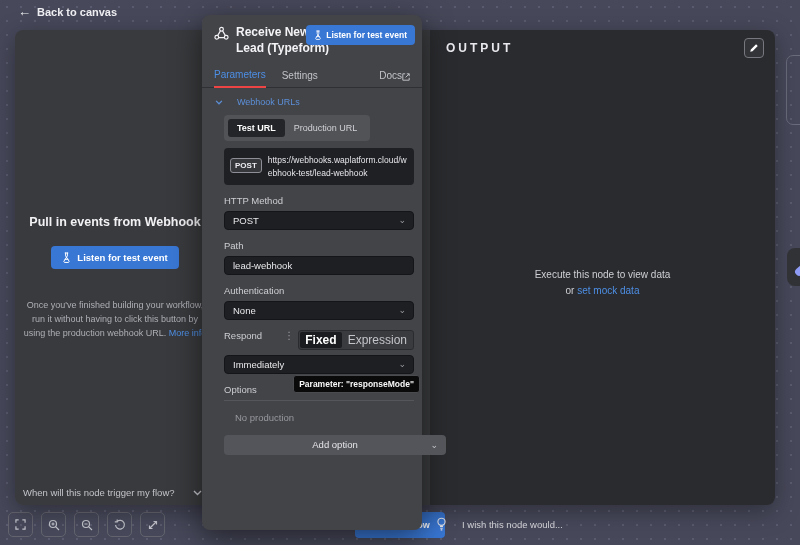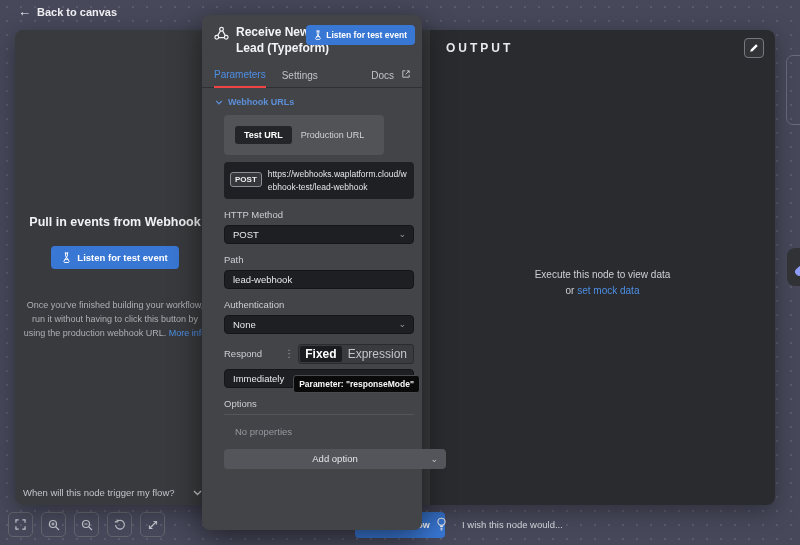--- a/index.html
+++ b/index.html
@@ -40,40 +40,40 @@
   .modal { position:absolute; left:202px; top:15px; width:220px; height:515px; background:#434448;
     border-radius:8px; z-index:5; box-shadow:0 8px 30px rgba(0,0,0,.5); }
   .m-head { position:relative; padding:10px 10px 0 12px; }
   .m-title-row { display:flex; gap:7px; }
   .m-title { color:#f4f4f7; font-size:12px; font-weight:bold; line-height:1.3; width:95px; }
   .m-listen { position:absolute; right:7px; top:10px; padding:5px 8px; font-size:8.5px; gap:4px; }
   .m-tabs { display:flex; align-items:flex-end; gap:16px; padding:0 12px; margin-top:8px;
     border-bottom:1px solid #2f3033; height:24px; }
   .m-tab { font-size:10px; color:#c2c3c9; padding-bottom:6px; cursor:pointer; }
   .m-tab.active { color:#4d8fe6; border-bottom:2px solid #ef4444; margin-bottom:-1px; }
-  .m-tab-docs { margin-left:auto; display:flex; align-items:flex-start; gap:8px; }
+  .m-tab-docs { margin-left:auto; display:flex; align-items:flex-end; gap:0; }
   .m-body { position:relative; padding:9px 11px 0 13px; }
-  .sect-head { display:flex; align-items:center; gap:5px; color:#5c8fd8; font-size:9px;
-    font-weight:bold; cursor:pointer; }
-  .toggle-group { display:inline-flex; background:#525357; border-radius:4px; padding:11px;
+  .sect-head { display:flex; align-items:center; gap:14px; color:#5c8fd8; font-size:9px;
+    font-weight:normal; cursor:pointer; }
+  .toggle-group { display:inline-flex; background:#525357; border-radius:4px; padding:4px;
     margin:8px 0 0 9px; }
   .tg-item { font-size:9px; padding:4px 9px; border-radius:3px; color:#d2d2d7; cursor:pointer; }
   .tg-item.active { background:#242528; color:#fff; font-weight:bold; }
   .url-box { display:flex; gap:6px; align-items:flex-start; background:#1f2023; border-radius:4px;
     padding:6px 6px; margin:7px 0 0 9px; width:190px; cursor:pointer; }
   .post-badge { border:1px solid #8d8e96; border-radius:3px; background:#36373b; color:#ededf1;
     font-size:8px; font-weight:bold; padding:2px 4px; margin-top:4px; }
   .url-text { color:#e6e6ea; font-size:8.5px; line-height:1.45; word-break:break-all; width:150px; }
   .field { margin-left:9px; width:190px; }
   .f-label { color:#cdced3; font-size:9.5px; margin:10px 0 5px; }
   .f-select, .f-input { position:relative; background:#1e1f22; border:1px solid #141518;
     border-radius:4px; height:19px; display:flex; align-items:center; padding:0 8px;
     color:#e9e9ec; font-size:9.5px; cursor:pointer; }
   .f-select .chev { position:absolute; right:7px; color:#9a9ba2; font-size:9px; }
-  .respond-row { display:flex; align-items:center; margin:10px 0 5px 9px; width:190px; }
+  .respond-row { display:flex; margin:10px 0 5px 9px; width:190px; }
   .respond-row .f-label { margin:0; }
   .kebab { margin-left:auto; color:#9a9ba2; font-size:10px; padding:0 4px; cursor:pointer; }
   .pill-group { display:inline-flex; background:#3a3b3f; border:1px solid #2a2b2e; border-radius:3px;
     padding:1px; gap:1px; }
   .pill { font-size:12px; padding:1px 5px; border-radius:2px; color:#c3c4ca; cursor:pointer; }
   .pill.active { background:#1b1c1f; color:#fff; font-weight:bold; }
   .tooltip { position:absolute; right:2px; top:287px; background:#0a0a0b; border:1px solid #4a4b4f;
     border-radius:3px; color:#fafafa; font-size:8.5px; font-weight:bold; padding:3px 5px; z-index:6;
     white-space:nowrap; }
   .opt-divider { height:1px; background:#55565b; margin:4px 0 0 9px; width:190px; }
@@ -287,19 +287,19 @@
         <span class="chev">⌄</span>
       </div>
     </div>
 
     <div class="tooltip">Parameter: "responseMode"</div>
 
     <div class="field">
       <div class="f-label">Options</div>
     </div>
     <div class="opt-divider"></div>
-    <div class="no-props">No properties</div>
+    <div class="no-props">No production</div>
     <div class="add-option">
       <span>Add option</span>
       <span class="chev">⌄</span>
     </div>
   </div>
 </div>
 
 </body></html>

